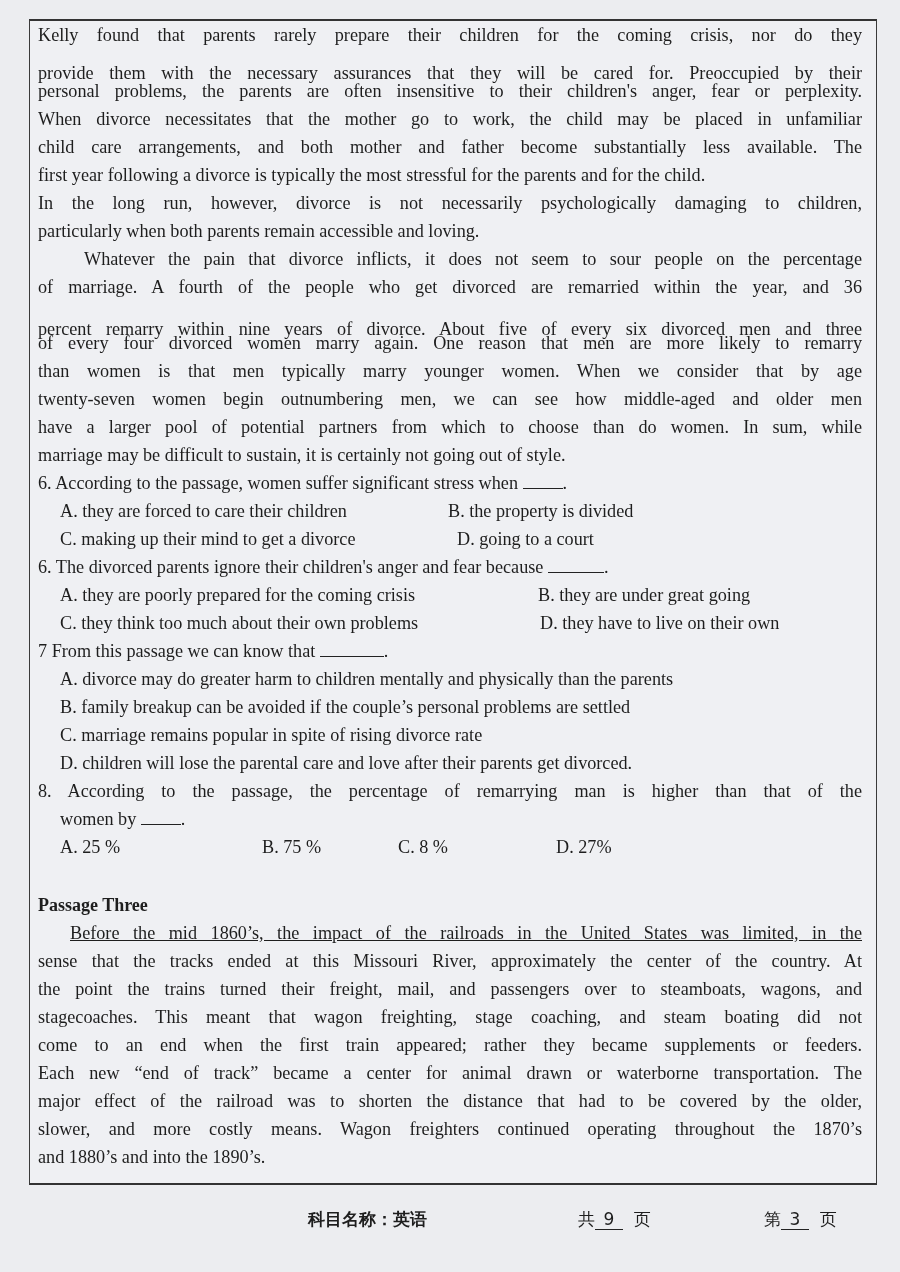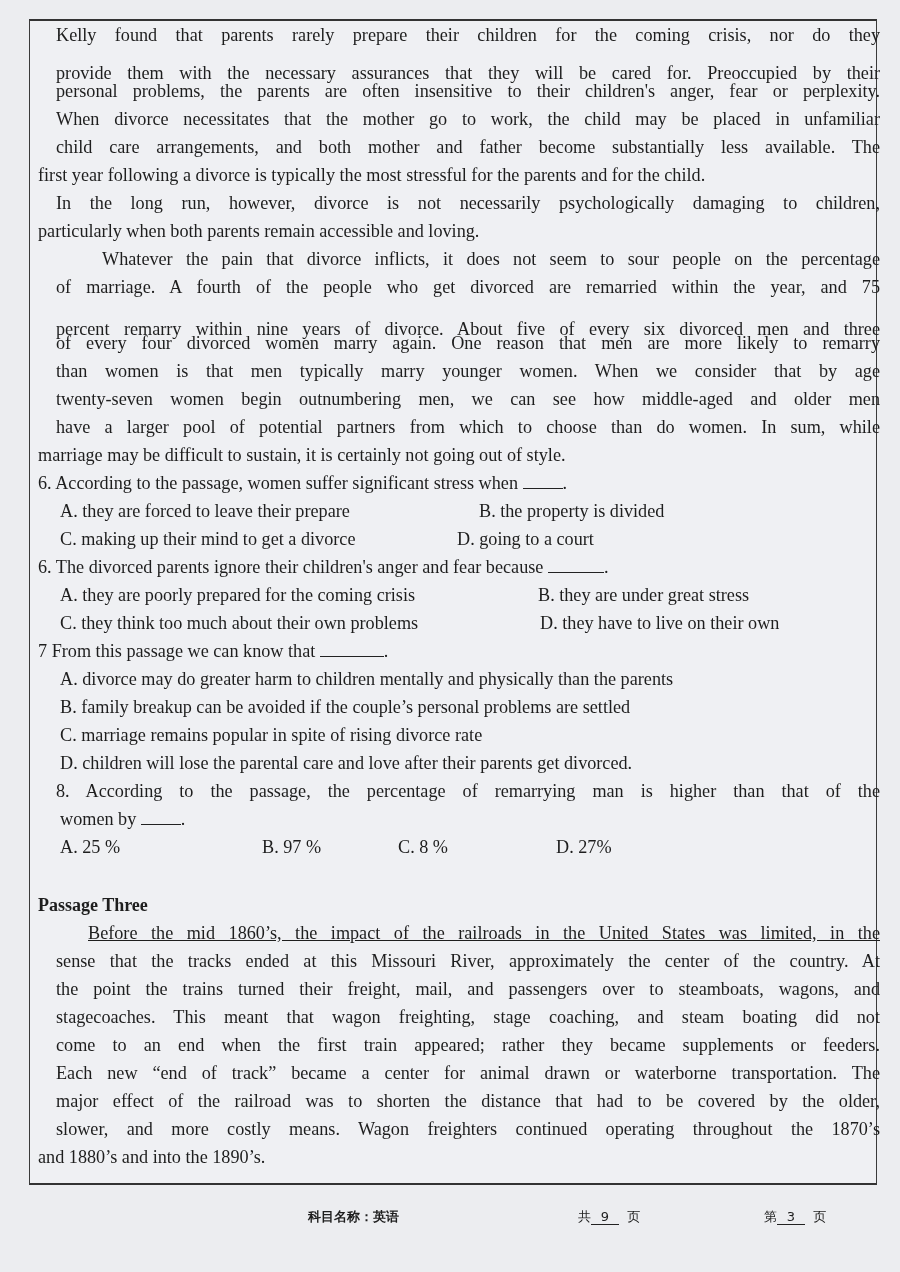--- a/index.html
+++ b/index.html
@@ -1,83 +1,83 @@
 <!DOCTYPE html>
 <html><head>
 <meta charset="utf-8">
 <style>
   html, body { margin:0; padding:0; }
   body { width:900px; height:1272px; background:#ecedf0; position:relative; overflow:hidden;
          font-family:"Liberation Serif","DejaVu Serif",serif; color:#1e1e1e; }
   .frame { position:absolute; left:29px; top:19px; width:848px; height:1166px;
            border:1px solid #3a3a3a; border-top:2px solid #333; border-bottom:2px solid #333; box-sizing:border-box; background:#eff0f3; }
   .line { position:absolute; left:38px; font-size:18.2px; line-height:27.6px; white-space:nowrap; }
-  .just { text-align:justify; text-align-last:justify; width:824px;margin-left:18px; }
+  .just { text-align:justify; text-align-last:justify; width:824px; }
   .blank { display:inline-block; border-bottom:1px solid #222; height:14px; vertical-align:baseline; }
   .bold { font-weight:bold; }
-  .footer { position:absolute; top:1208px; font-size:13px; font-family:"DejaVu Sans",sans-serif; }
+  .footer { position:absolute; top:1208px; font-size:17px; font-family:"DejaVu Sans",sans-serif; }
   .ul { display:inline-block; border-bottom:1px solid #222; min-width:28px; text-align:center; }
 </style>
 </head>
 <body>
 
 <div class="frame"></div>
 
 <div class="line just" style="top:22px">Kelly found that parents rarely prepare their children for the coming crisis, nor do they</div>
 <div class="line just" style="top:60px">provide them with the necessary assurances that they will be cared for. Preoccupied by their</div>
 <div class="line just" style="top:78px">personal problems, the parents are often insensitive to their children's anger, fear or perplexity.</div>
 <div class="line just" style="top:106px">When divorce necessitates that the mother go to work, the child may be placed in unfamiliar</div>
 <div class="line just" style="top:134px">child care arrangements, and both mother and father become substantially less available. The</div>
 <div class="line" style="top:162px">first year following a divorce is typically the most stressful for the parents and for the child.</div>
 <div class="line just" style="top:190px">In the long run, however, divorce is not necessarily psychologically damaging to children,</div>
 <div class="line" style="top:218px">particularly when both parents remain accessible and loving.</div>
 
 <div class="line just" style="top:246px; left:84px; width:778px;">Whatever the pain that divorce inflicts, it does not seem to sour people on the percentage</div>
-<div class="line just" style="top:274px">of marriage. A fourth of the people who get divorced are remarried within the year, and 75</div>
+<div class="line just" style="top:274px">of marriage. A fourth of the people who get divorced are remarried within the year, and 36</div>
 <div class="line just" style="top:316px">percent remarry within nine years of divorce. About five of every six divorced men and three</div>
 <div class="line just" style="top:330px">of every four divorced women marry again. One reason that men are more likely to remarry</div>
 <div class="line just" style="top:358px">than women is that men typically marry younger women. When we consider that by age</div>
 <div class="line just" style="top:386px">twenty-seven women begin outnumbering men, we can see how middle-aged and older men</div>
 <div class="line just" style="top:414px">have a larger pool of potential partners from which to choose than do women. In sum, while</div>
 <div class="line" style="top:442px">marriage may be difficult to sustain, it is certainly not going out of style.</div>
 
 <div class="line" style="top:470px">
   <span>6. According to the passage, women suffer significant stress when</span>
   <span class="blank" style="width:40px"></span>.
 </div>
-<div class="line" style="top:498px; left:60px">A. they are forced to leave their prepare</div>
-<div class="line" style="top:498px; left:479px">B. the property is divided</div>
+<div class="line" style="top:498px; left:60px">A. they are forced to care their children</div>
+<div class="line" style="top:498px; left:448px">B. the property is divided</div>
 <div class="line" style="top:526px; left:60px">C. making up their mind to get a divorce</div>
 <div class="line" style="top:526px; left:457px">D. going to a court</div>
 
 <div class="line" style="top:554px">
   <span>6. The divorced parents ignore their children's anger and fear because</span>
   <span class="blank" style="width:56px"></span>.
 </div>
 <div class="line" style="top:582px; left:60px">A. they are poorly prepared for the coming crisis</div>
-<div class="line" style="top:582px; left:538px">B. they are under great stress</div>
+<div class="line" style="top:582px; left:538px">B. they are under great going</div>
 <div class="line" style="top:610px; left:60px">C. they think too much about their own problems</div>
 <div class="line" style="top:610px; left:540px">D. they have to live on their own</div>
 
 <div class="line" style="top:638px">
   <span>7 From this passage we can know that</span>
   <span class="blank" style="width:64px"></span>.
 </div>
 <div class="line" style="top:666px; left:60px">A. divorce may do greater harm to children mentally and physically than the parents</div>
 <div class="line" style="top:694px; left:60px">B. family breakup can be avoided if the couple’s personal problems are settled</div>
 <div class="line" style="top:722px; left:60px">C. marriage remains popular in spite of rising divorce rate</div>
 <div class="line" style="top:750px; left:60px">D. children will lose the parental care and love after their parents get divorced.</div>
 
 <div class="line just" style="top:778px">8. According to the passage, the percentage of remarrying man is higher than that of the</div>
 <div class="line" style="top:806px; left:60px">
   <span>women by</span>
   <span class="blank" style="width:40px"></span>.
 </div>
 <div class="line" style="top:834px; left:60px">A. 25 %</div>
-<div class="line" style="top:834px; left:262px">B. 97 %</div>
+<div class="line" style="top:834px; left:262px">B. 75 %</div>
 <div class="line" style="top:834px; left:398px">C. 8 %</div>
 <div class="line" style="top:834px; left:556px">D. 27%</div>
 
 <div class="line bold" style="top:892px; font-size:18px;text-align:center;">Passage Three</div>
 <div class="line just" style="top:920px; left:70px; width:792px;text-decoration:underline;">Before the mid 1860’s, the impact of the railroads in the United States was limited, in the</div>
 <div class="line just" style="top:948px">sense that the tracks ended at this Missouri River, approximately the center of the country. At</div>
 <div class="line just" style="top:976px">the point the trains turned their freight, mail, and passengers over to steamboats, wagons, and</div>
 <div class="line just" style="top:1004px">stagecoaches. This meant that wagon freighting, stage coaching, and steam boating did not</div>
 <div class="line just" style="top:1032px">come to an end when the first train appeared; rather they became supplements or feeders.</div>
 <div class="line just" style="top:1060px">Each new “end of track” became a center for animal drawn or waterborne transportation. The</div>

